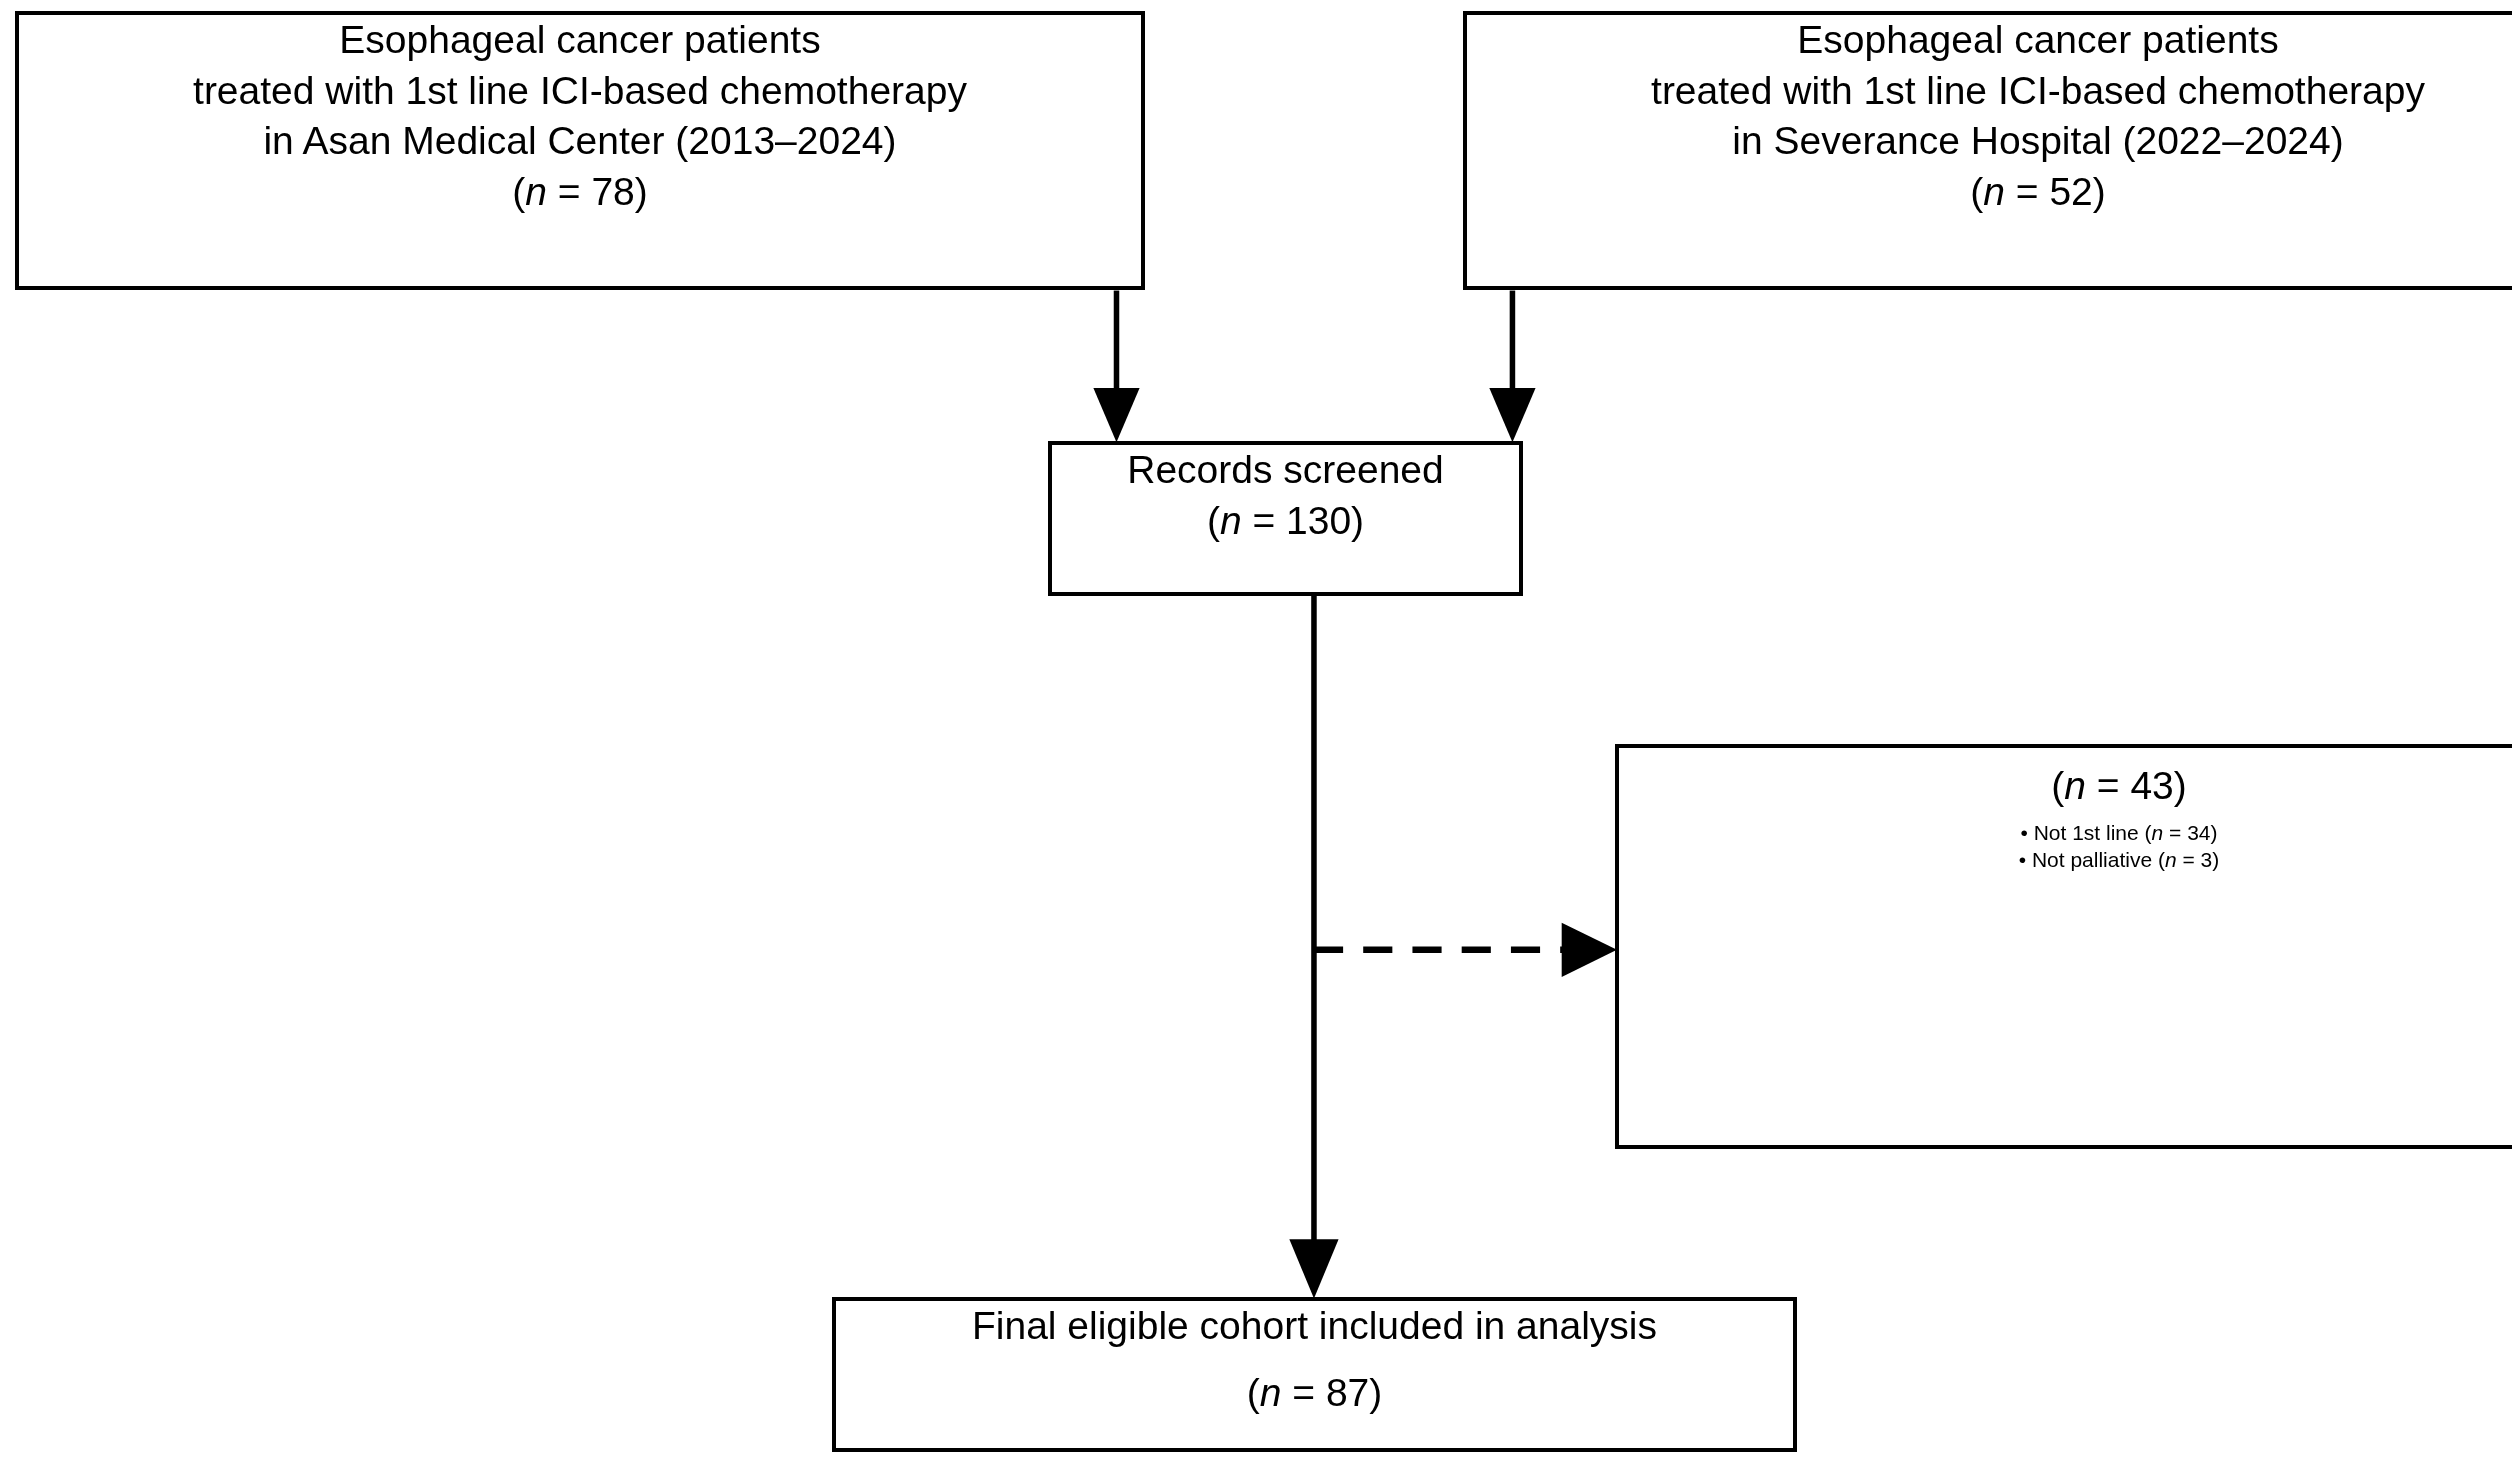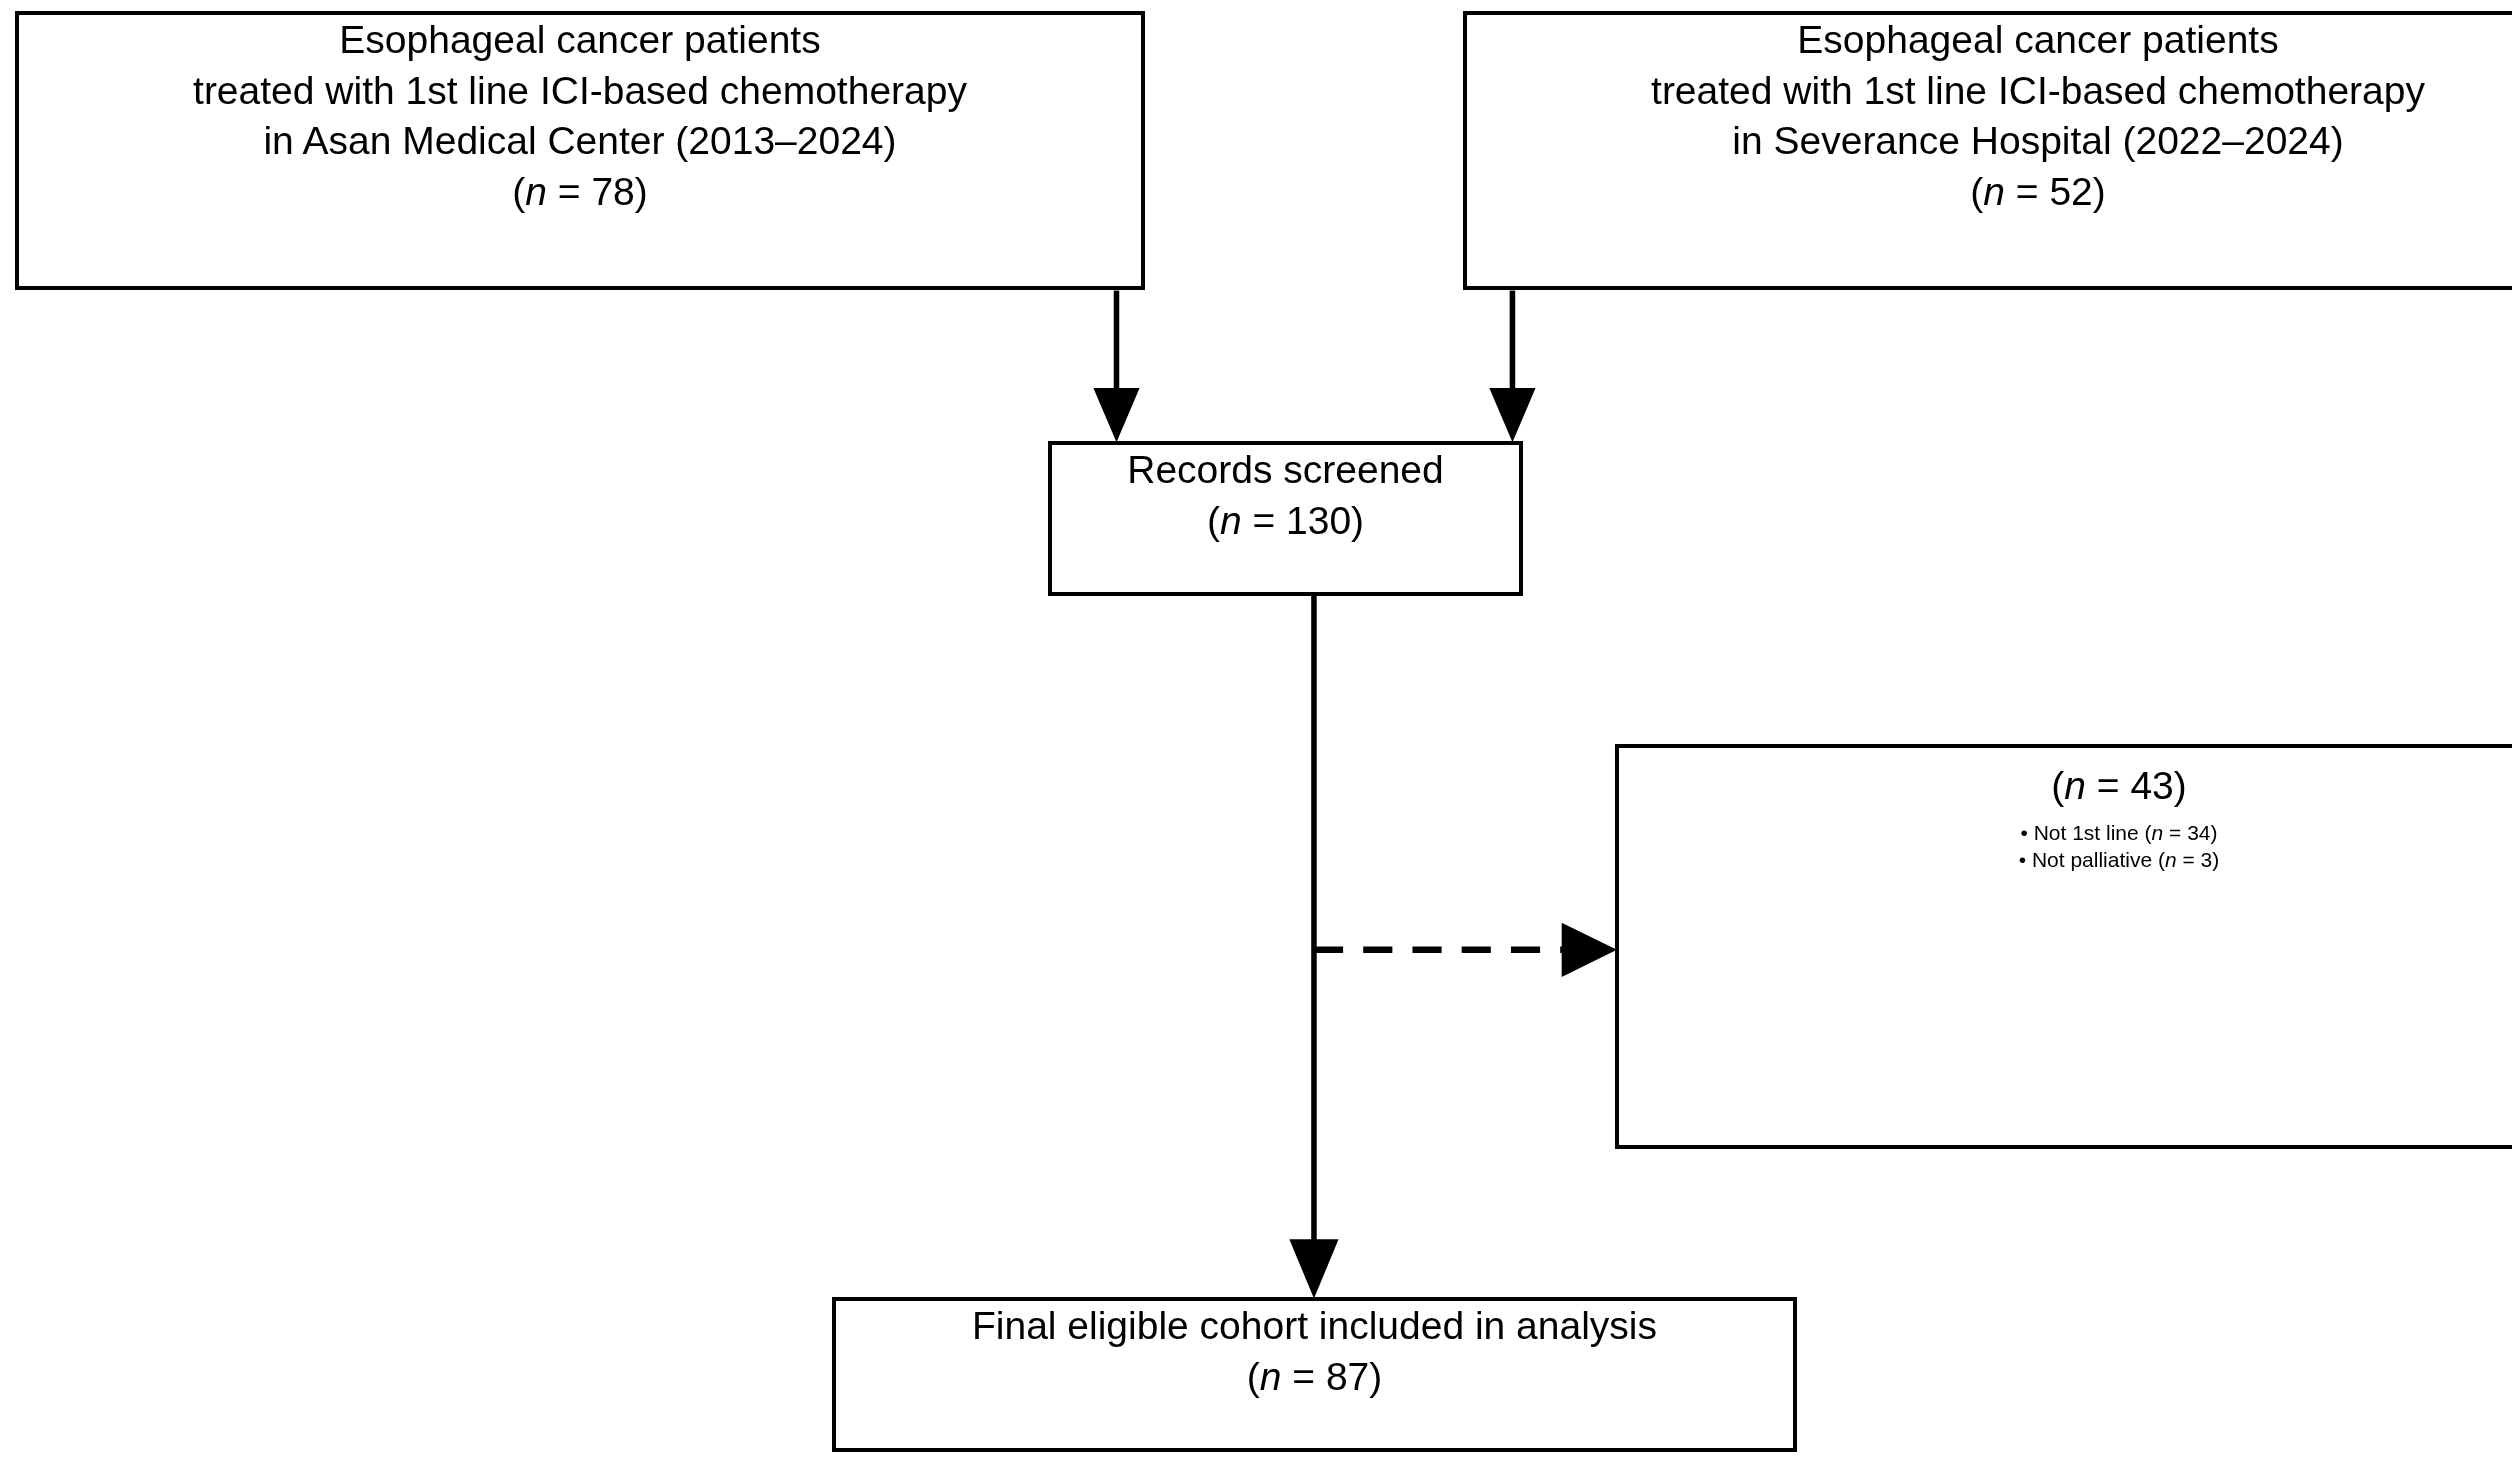--- a/index.html
+++ b/index.html
@@ -64,21 +64,21 @@
     width: 475px; height: 155px;
   }
   #box-excluded {
     left: 1615px; top: 744px;
     width: 1008px; height: 405px;
     justify-content: flex-start;
     padding-top: 13px;
   }
   #box-final {
     left: 832px; top: 1297px;
-    width: 965px; height: 155px;
+    width: 965px; height: 155px; gap: 16px;
   }
   #box-excluded .node-line:first-child {
     margin-bottom: 1px;
   }
   .bullets {
     margin-top: 7px;
   }
 </style>
 </head>
 <body>

